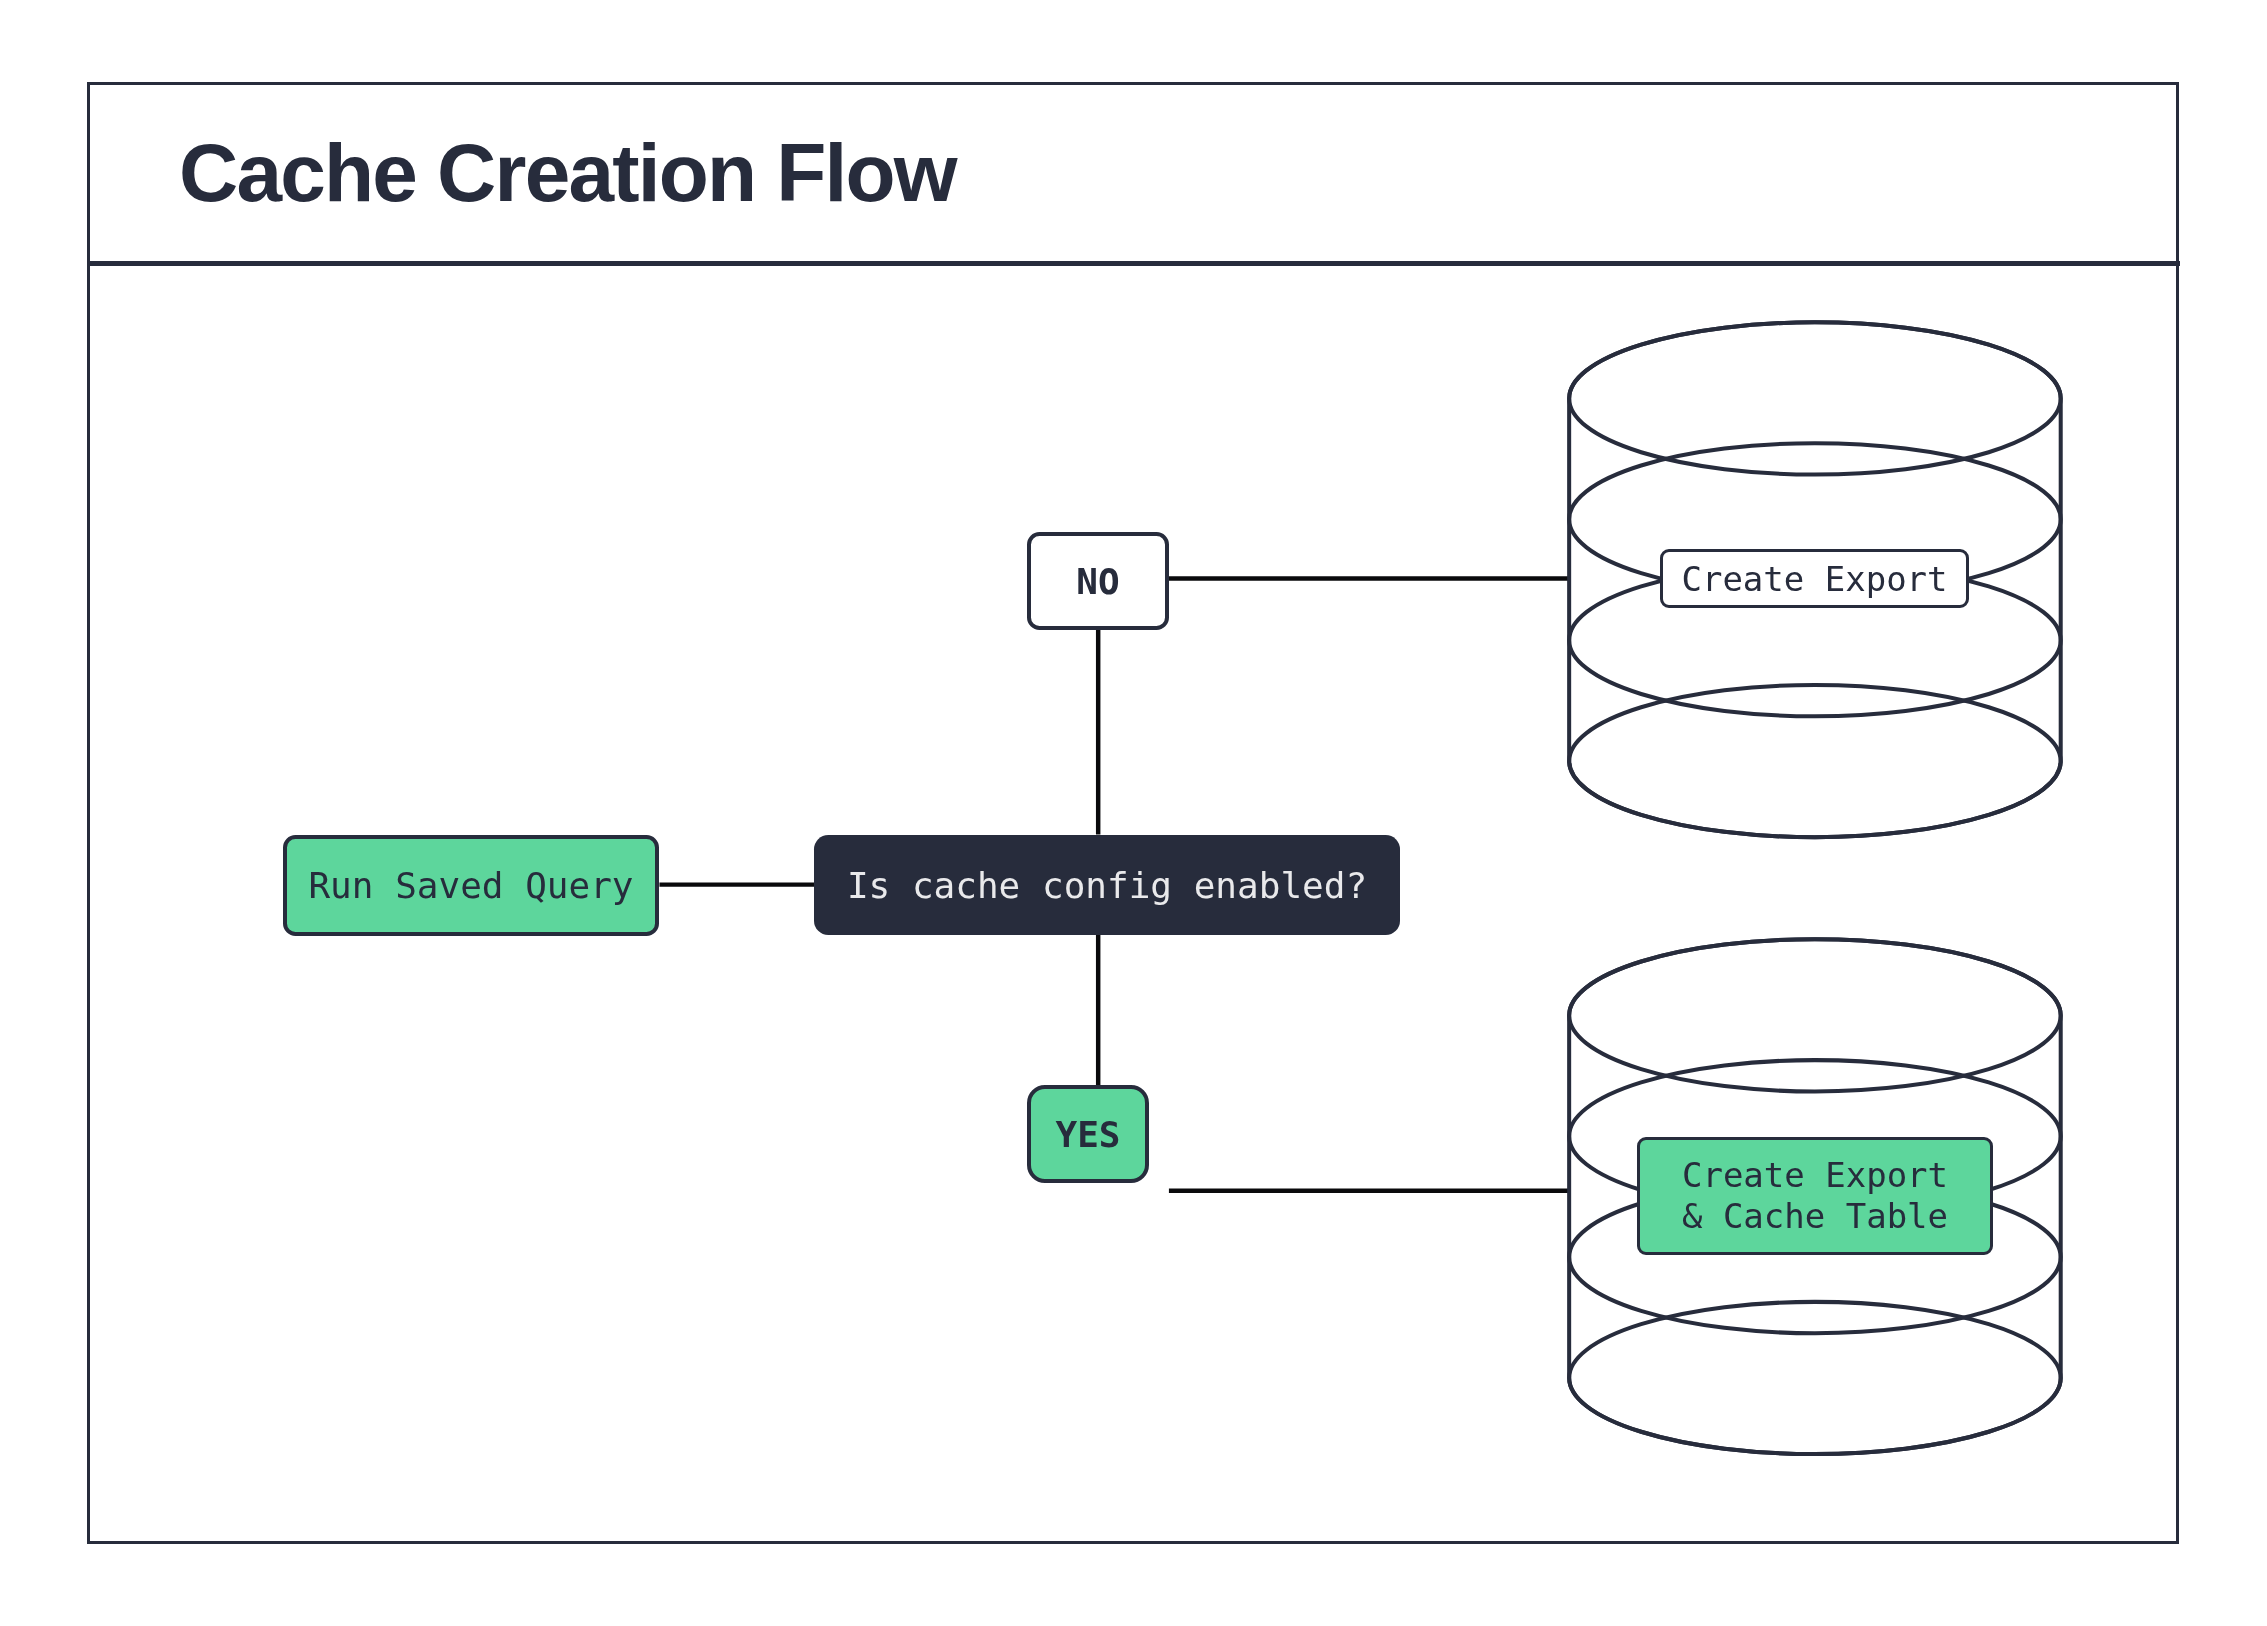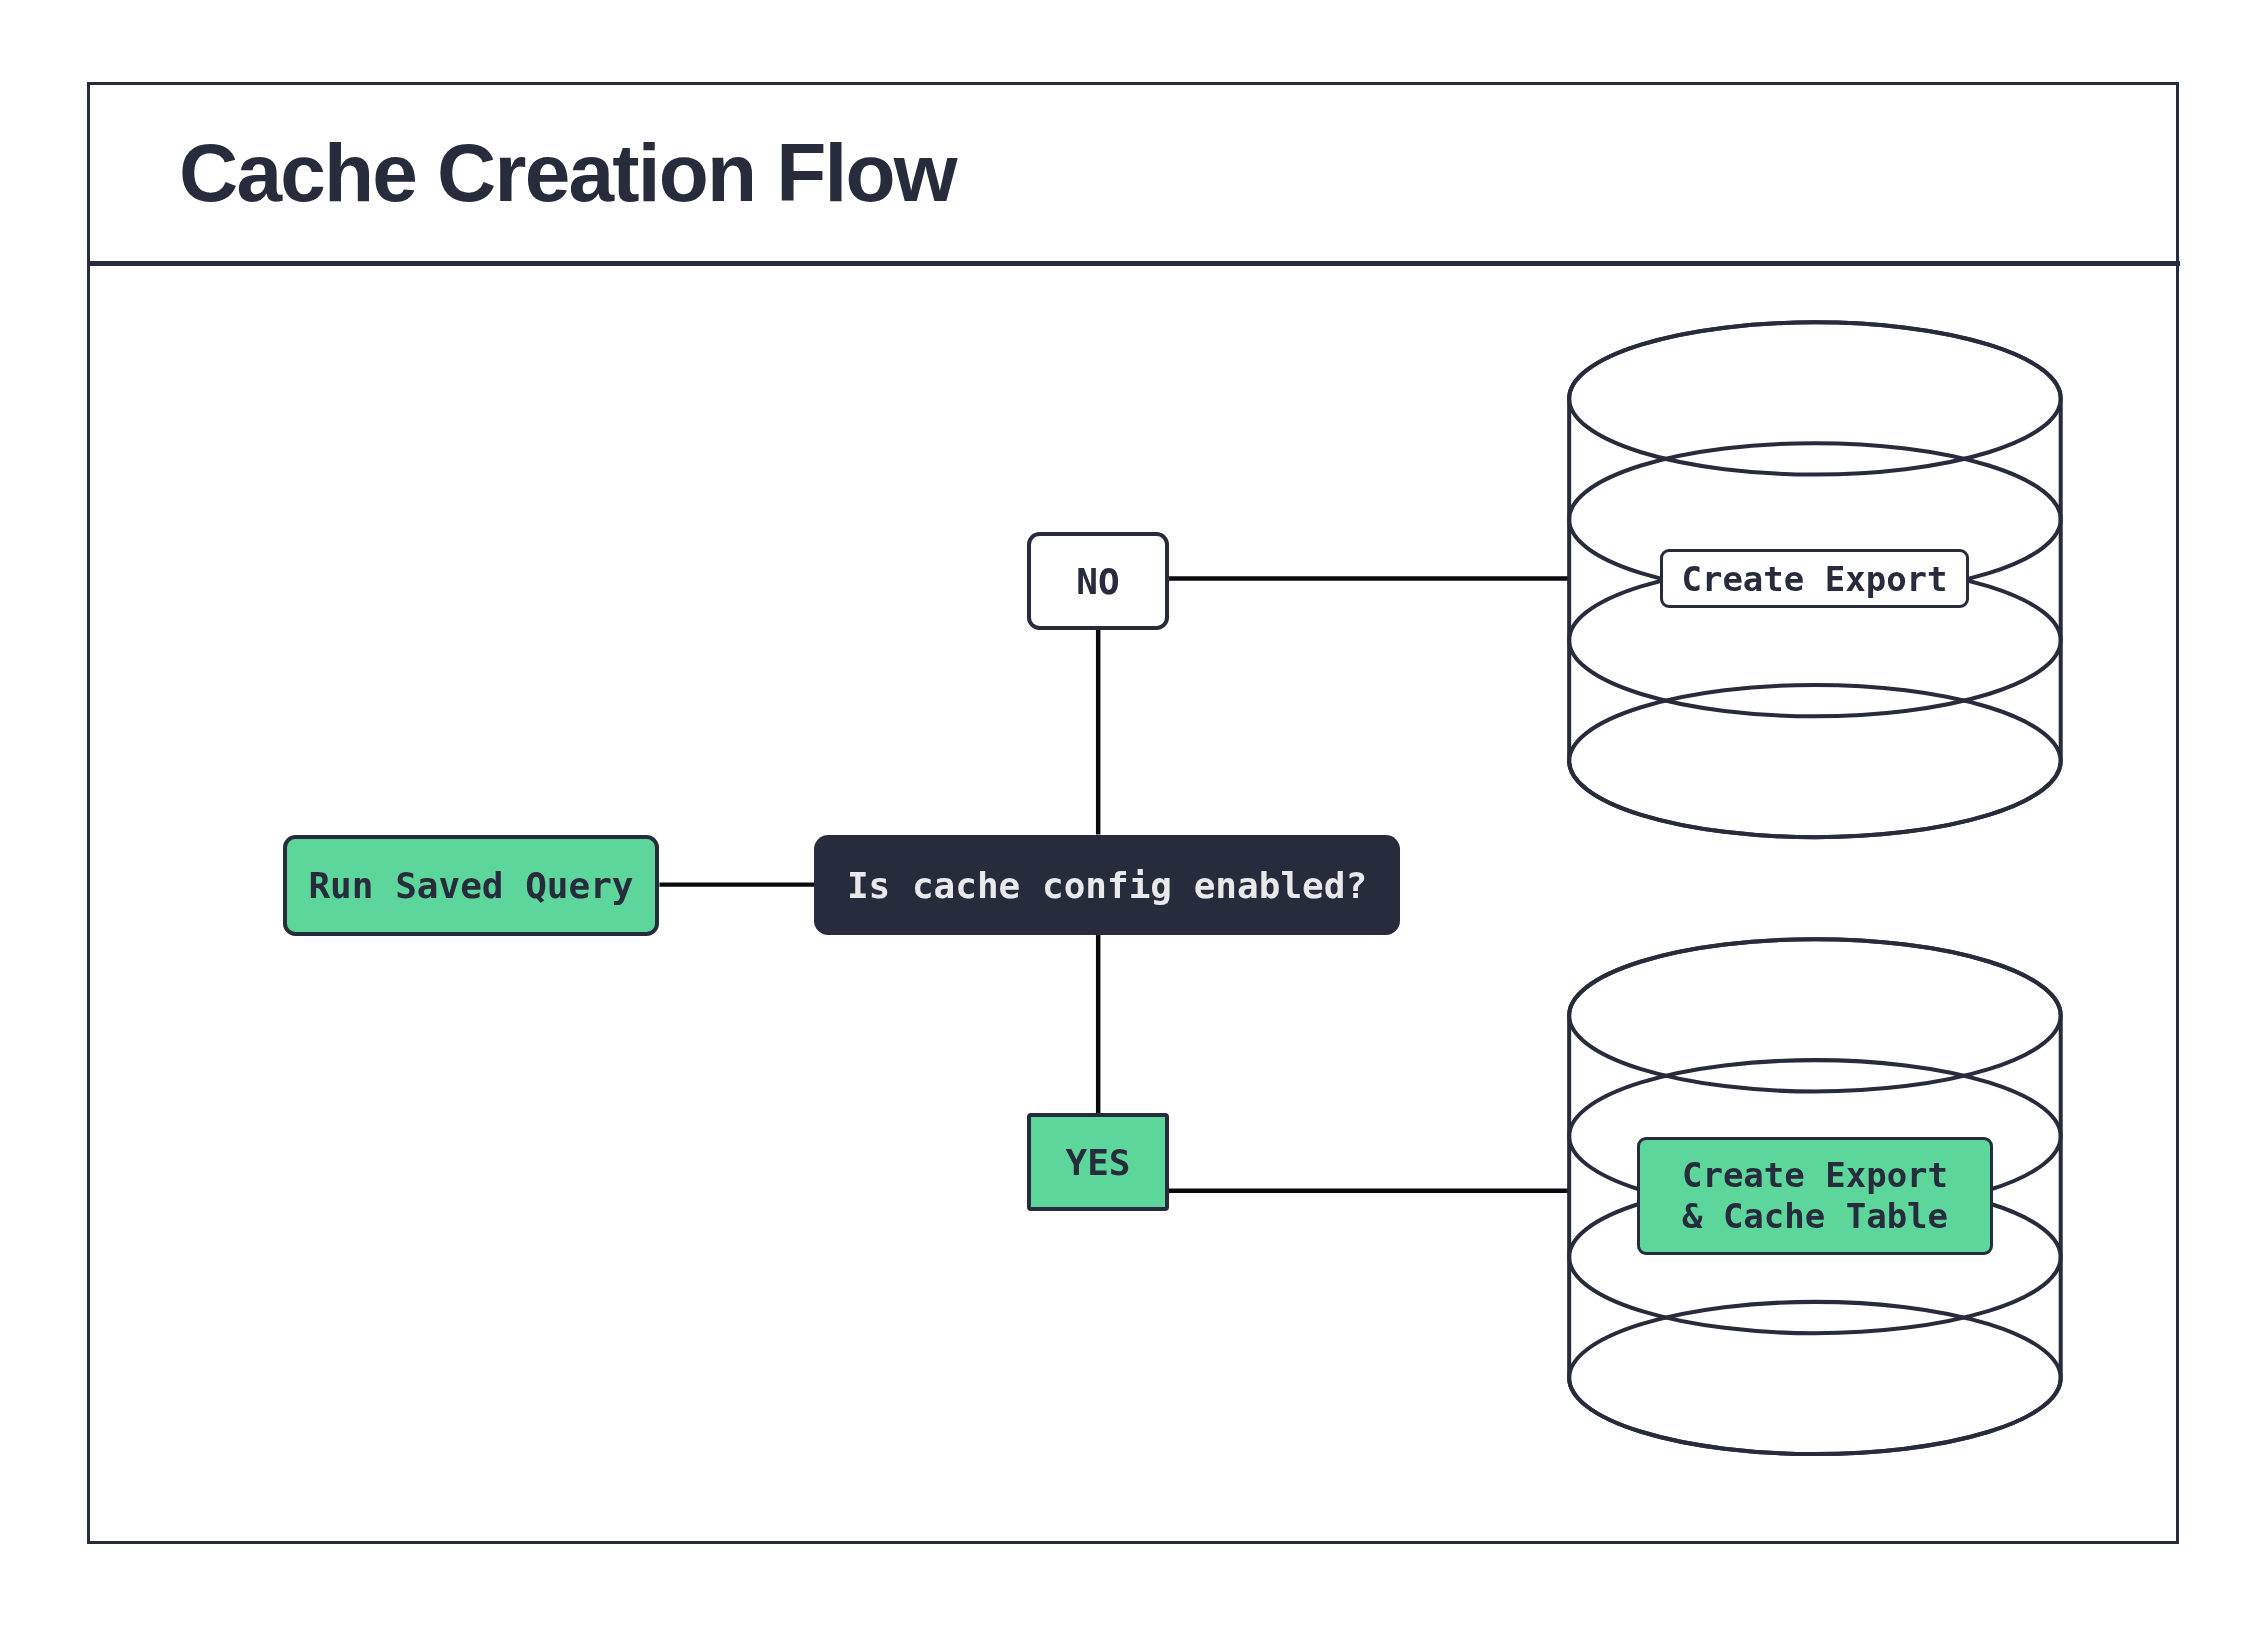--- a/index.html
+++ b/index.html
@@ -37,21 +37,20 @@
   .layer{
     position:absolute;left:0;top:0;width:2268px;height:1626px;
   }
   .node{
     position:absolute;
     display:flex;align-items:center;justify-content:center;
     font-family:"DejaVu Sans Mono", monospace;
     color:var(--navy,#272C3C);
     box-sizing:border-box;
     white-space:nowrap;
-    font-weight:bold;
   }
   .node.start{
     left:283px;top:835px;width:376px;height:101px;
     background:var(--green,#5DD69C);
     border:4.5px solid var(--navy,#272C3C);
     border-radius:12.5px;
     font-size:36px;
   }
   .node.decision{
     left:814px;top:835px;width:586px;height:100px;
@@ -61,24 +60,24 @@
     font-size:36px;
   }
   .node.branch-no{
     left:1027px;top:532px;width:142px;height:98px;
     background:#ffffff;
     border:4.5px solid var(--navy,#272C3C);
     border-radius:12.5px;
     font-size:36px;font-weight:bold;
   }
   .node.branch-yes{
-    left:1027px;top:1113px;width:142px;height:98px;
+    left:1027px;top:1085px;width:122px;height:98px;
     background:var(--green,#5DD69C);
     border:4.5px solid var(--navy,#272C3C);
-    border-radius:4px;
+    border-radius:18px;
     font-size:36px;font-weight:bold;
   }
   .node.db-label-white{
     left:1660px;top:549px;width:309px;height:59px;
     background:#ffffff;
     border:3.6px solid var(--navy,#272C3C);
     border-radius:9px;
     font-size:34px;
   }
   .node.db-label-green{

